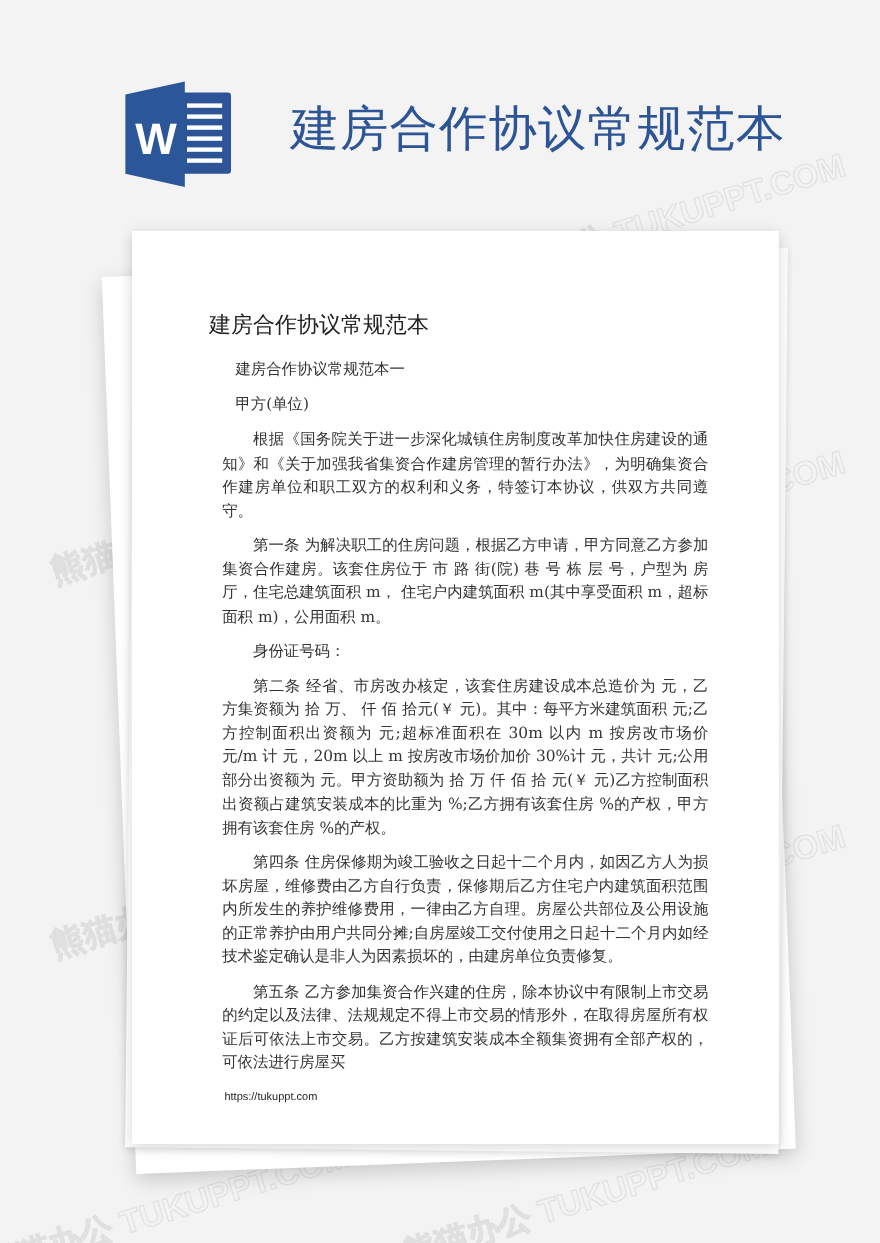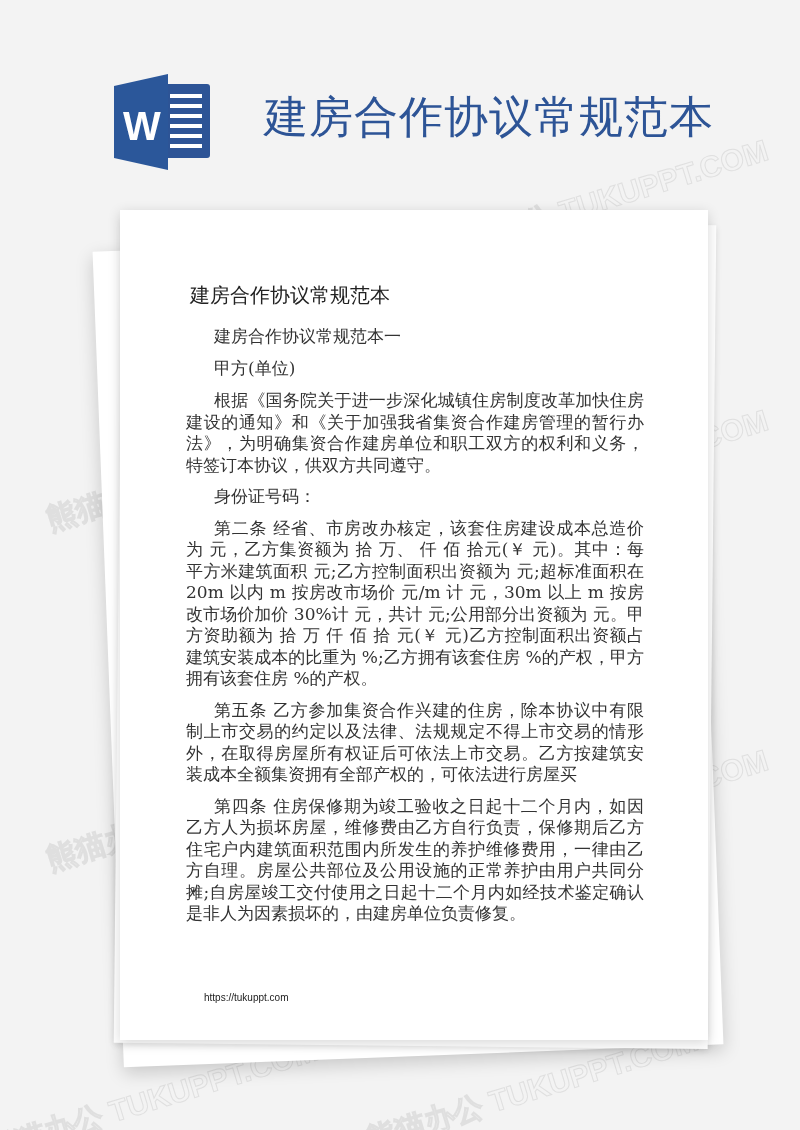--- a/index.html
+++ b/index.html
@@ -27,23 +27,23 @@
   }
   .sheet {
     position:absolute; left:120px; top:210px; width:588px; height:830px;
     background:#fff; box-shadow: 0 3px 12px rgba(0,0,0,0.16);
   }
   .doc-title {
     position:absolute; left:70px; top:72px;
     font-family: "DejaVu Sans", "Liberation Sans", sans-serif;
     font-size:20px; color:#222;
   }
-  .body { position:absolute; left:66px; top:116px; width:458px; font-size:17px; color:#333; line-height:21.5px; }
+  .body { position:absolute; left:66px; top:116px; width:458px; font-size:14px; color:#333; line-height:21.5px; }
   .line { padding-left:28px; margin:0 0 10.5px 0; }
-  .para { text-indent:28px; margin:0 0 10px 0; text-align:justify; }
+  .para { text-indent:28px; margin:0 0 10px 16px; text-align:justify; }
   .footer-url {
     position:absolute; left:84px; top:782px;
     font-family: "Liberation Sans", sans-serif; font-size:10px; color:#222;
   }
   .wm {
     position:absolute; font-family:"Liberation Sans", sans-serif; font-weight:bold;
     font-size:30px; color:rgba(255,255,255,0.0);
     -webkit-text-stroke:1px rgba(200,200,200,0.45);
     transform:rotate(-17deg); white-space:nowrap; pointer-events:none;
   }
@@ -78,19 +78,20 @@
 
 <div class="sheet-back"></div>
 <div class="sheet-back2"></div>
 
 <div class="sheet">
   <div class="doc-title">建房合作协议常规范本</div>
   <div class="body">
     <div class="line">建房合作协议常规范本一</div>
     <div class="line">甲方(单位)</div>
     <p class="para">根据《国务院关于进一步深化城镇住房制度改革加快住房建设的通知》和《关于加强我省集资合作建房管理的暂行办法》，为明确集资合作建房单位和职工双方的权利和义务，特签订本协议，供双方共同遵守。</p>
+    <p class="para">第一条 为解决职工的住房问题，根据乙方申请，甲方同意乙方参加集资合作建房。该套住房位于 市 路 街(院) 巷 号 栋 层 号，户型为 房 厅，住宅总建筑面积 m， 住宅户内建筑面积 m(其中享受面积 m，超标面积 m)，公用面积 m。</p>
     <p class="para">身份证号码：</p>
-    <p class="para">第二条 经省、市房改办核定，该套住房建设成本总造价为 元，乙方集资额为 拾 万、 仟 佰 拾元(￥ 元)。其中：每平方米建筑面积 元;乙方控制面积出资额为 元;超标准面积在 20m 以内 m 按房改市场价 元/m 计 元，30m 以上 m 按房改市场价加价 30%计 元，共计 元;公用部分出资额为 元。甲方资助额为 拾 万 仟 佰 拾 元(￥ 元)乙方控制面积出资额占建筑安装成本的比重为 %;乙方拥有该套住房 %的产权，甲方拥有该套住房 %的产权。</p>
+    <p class="para">第二条 经省、市房改办核定，该套住房建设成本总造价为 元，乙方集资额为 拾 万、 仟 佰 拾元(￥ 元)。其中：每平方米建筑面积 元;乙方控制面积出资额为 元;超标准面积在 30m 以内 m 按房改市场价 元/m 计 元，20m 以上 m 按房改市场价加价 30%计 元，共计 元;公用部分出资额为 元。甲方资助额为 拾 万 仟 佰 拾 元(￥ 元)乙方控制面积出资额占建筑安装成本的比重为 %;乙方拥有该套住房 %的产权，甲方拥有该套住房 %的产权。</p>
+    <p class="para">第四条 住房保修期为竣工验收之日起十二个月内，如因乙方人为损坏房屋，维修费由乙方自行负责，保修期后乙方住宅户内建筑面积范围内所发生的养护维修费用，一律由乙方自理。房屋公共部位及公用设施的正常养护由用户共同分摊;自房屋竣工交付使用之日起十二个月内如经技术鉴定确认是非人为因素损坏的，由建房单位负责修复。</p>
     <p class="para">第五条 乙方参加集资合作兴建的住房，除本协议中有限制上市交易的约定以及法律、法规规定不得上市交易的情形外，在取得房屋所有权证后可依法上市交易。乙方按建筑安装成本全额集资拥有全部产权的，可依法进行房屋买</p>
-    <p class="para">第四条 住房保修期为竣工验收之日起十二个月内，如因乙方人为损坏房屋，维修费由乙方自行负责，保修期后乙方住宅户内建筑面积范围内所发生的养护维修费用，一律由乙方自理。房屋公共部位及公用设施的正常养护由用户共同分摊;自房屋竣工交付使用之日起十二个月内如经技术鉴定确认是非人为因素损坏的，由建房单位负责修复。</p>
   </div>
   <div class="footer-url">https://tukuppt.com</div>
 </div>
 
 </body></html>

